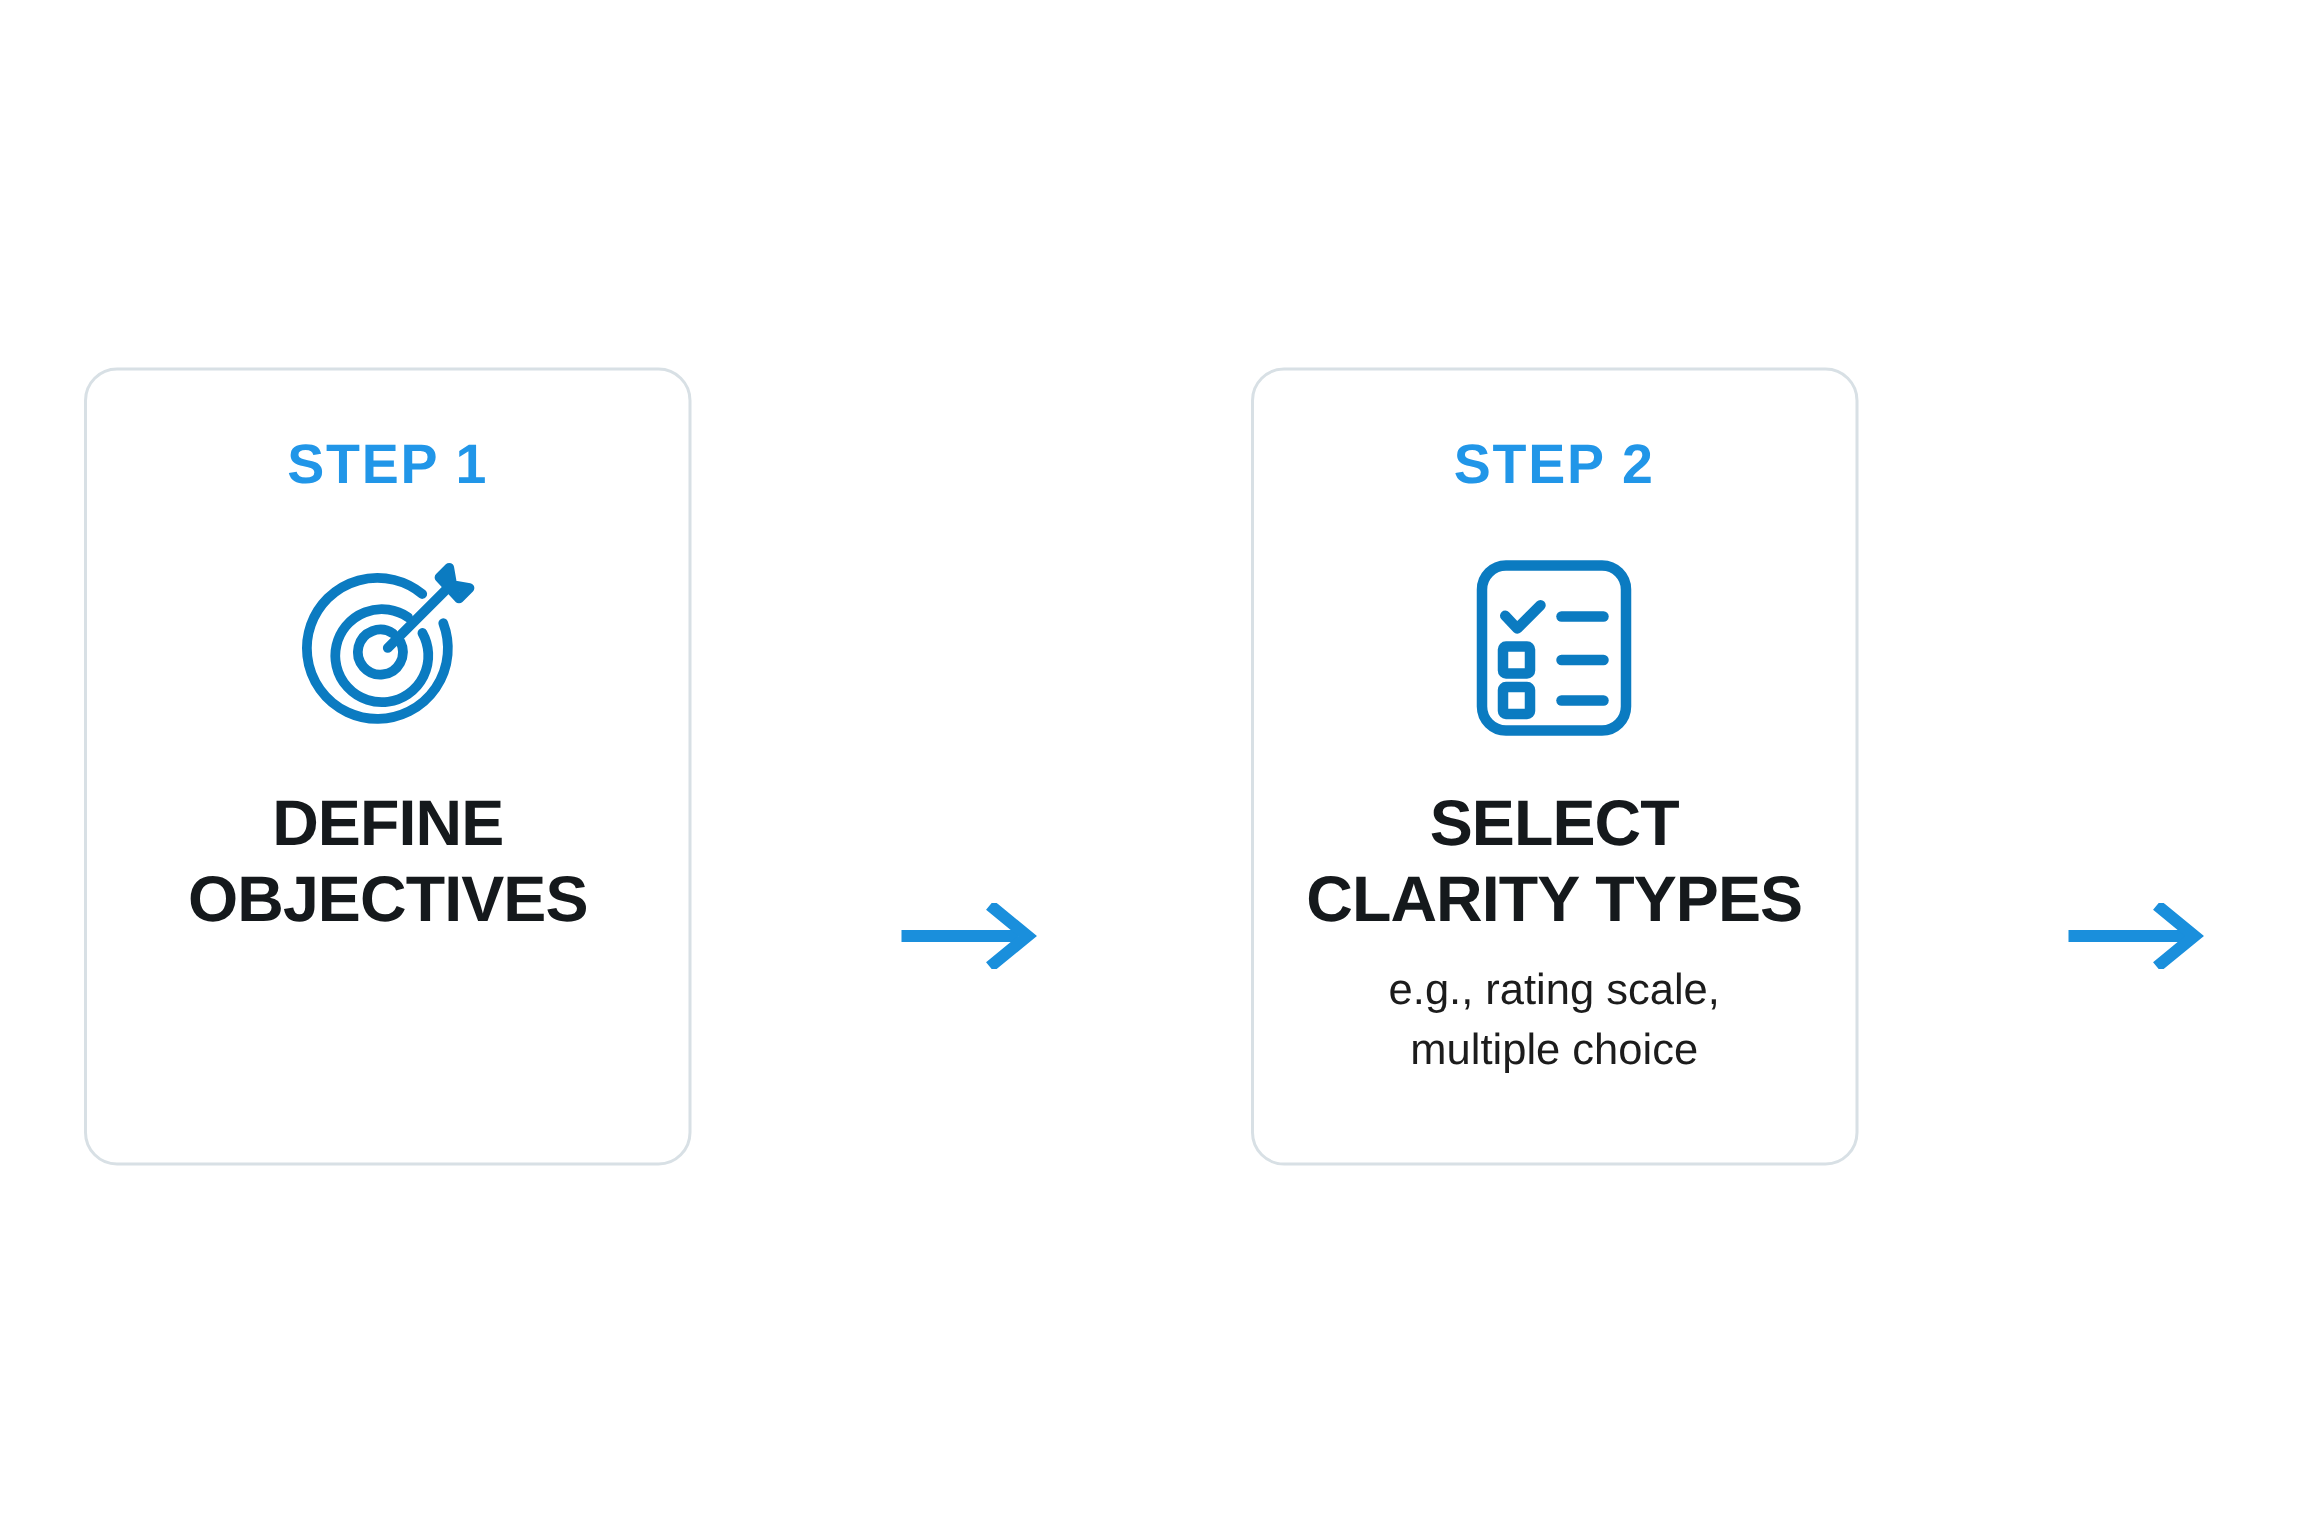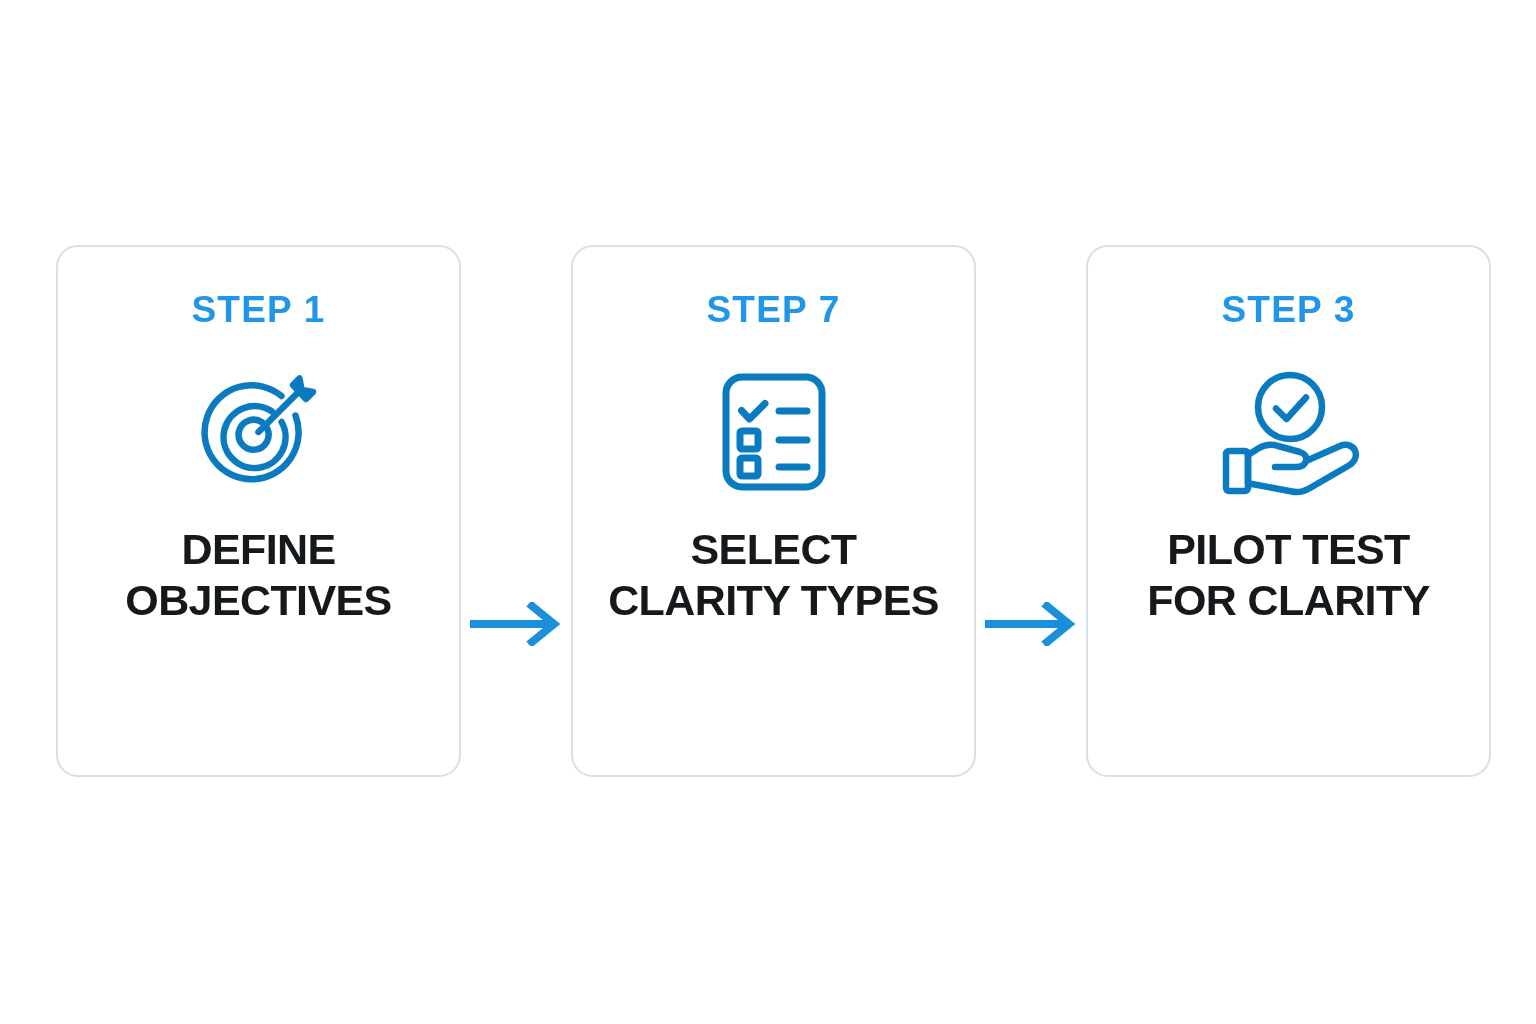--- a/index.html
+++ b/index.html
@@ -129,65 +129,46 @@
     </div>
 
     <div class="connector">
       <svg width="92" height="44" viewBox="0 0 92 44" fill="none" stroke="#1a8fdc" stroke-width="8" stroke-linecap="square" stroke-linejoin="miter">
         <path d="M2 22 L74 22"></path>
         <path d="M62 4 L84 22 L62 40"></path>
       </svg>
     </div>
 
     <div class="card">
-      <div class="step-label">STEP 7</div>
+      <div class="step-label">STEP 2</div>
 
       <div class="icon-wrap">
         <svg width="132" height="132" viewBox="0 0 132 132" fill="none" stroke="#0b7bc1" stroke-width="7" stroke-linecap="round" stroke-linejoin="round">
 
           <rect x="18" y="11" width="96" height="110" rx="16" ry="16"></rect>
 
           <path d="M33.5 44.5 L41.5 53.0 L57.0 37.5"></path>
           <path d="M71 45 L99 45"></path>
 
           <rect x="32" y="65" width="18" height="18" rx="2" ry="2"></rect>
           <path d="M71 74 L99 74"></path>
 
           <rect x="32" y="92" width="18" height="18" rx="2" ry="2"></rect>
           <path d="M71 101 L99 101"></path>
         </svg>
       </div>
 
       <div class="card-title">SELECT
 CLARITY TYPES</div>
+      <div class="card-sub">e.g., rating scale,
+multiple choice</div>
     </div>
 
     <div class="connector">
       <svg width="92" height="44" viewBox="0 0 92 44" fill="none" stroke="#1a8fdc" stroke-width="8" stroke-linecap="square" stroke-linejoin="miter">
         <path d="M2 22 L74 22"></path>
         <path d="M62 4 L84 22 L62 40"></path>
       </svg>
     </div>
 
-    <div class="card">
-      <div class="step-label">STEP 3</div>
-
-      <div class="icon-wrap">
-        <svg width="150" height="132" viewBox="0 0 150 132" fill="none" stroke="#0b7bc1" stroke-width="6.5" stroke-linecap="round" stroke-linejoin="round">
-
-          <circle cx="76" cy="41" r="32"></circle>
-          <path d="M62 42.5 L72.5 53.0 L92 31.5"></path>
-
-          <rect x="12" y="85" width="22" height="40" rx="3" ry="3"></rect>
-
-          <path d="M34 89 L45 82 C52 78 58 78 64 80 L86 86 C91 87.5 93 91 92 95 C91 99 87 101 82 101 L61 101"></path>
-          <path d="M92 95 L126 80 C133 77 140 80 141.5 86 C143 92 139.5 97 134 100 L96 122 C90 125.5 84 127 78 125.5 L38 118 L34 117"></path>
-          <path d="M34 117 L34 89"></path>
-        </svg>
-      </div>
-
-      <div class="card-title">PILOT TEST
-FOR CLARITY</div>
-      <div class="card-sub"></div>
-    </div>
 
   </div>
 </div>
 
 </body></html>

